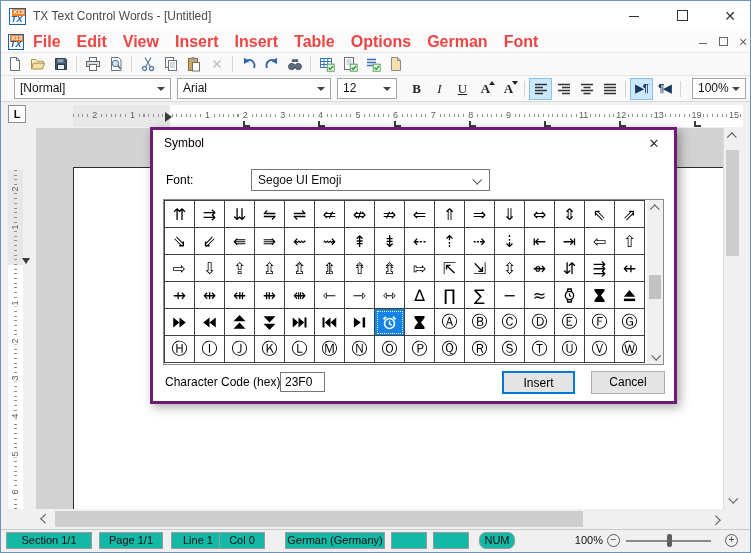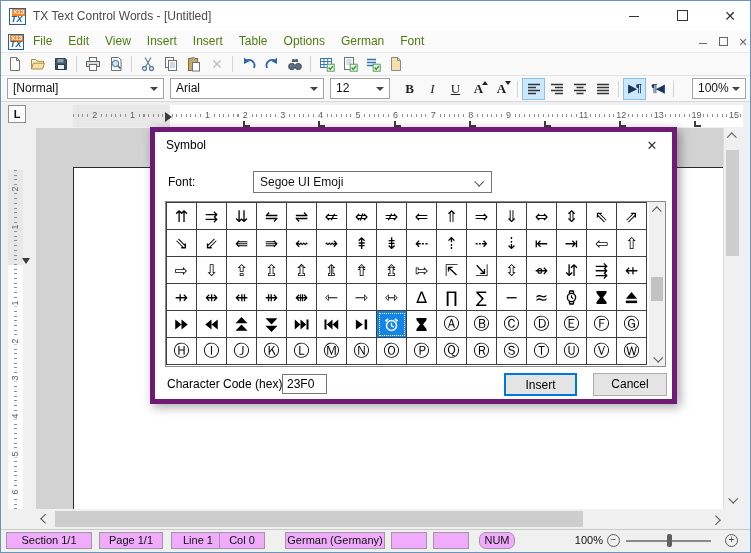--- a/index.html
+++ b/index.html
@@ -16,32 +16,32 @@
   .wtitle{position:absolute;left:32px;top:0;height:30px;line-height:30px;font-size:12px;color:#4a4a4a;}
   .winbtn{position:absolute;top:0;width:30px;height:30px;text-align:center;line-height:30px;color:#333;}
   .winbtn .sq{display:inline-block;width:9px;height:9px;border:1px solid #333;}
   .winbtn .mn{display:inline-block;width:10px;height:1px;background:#333;vertical-align:middle;}
   .winbtn.close{font-size:14px;}
   
   .menubar{position:absolute;left:1px;top:31px;width:749px;height:22px;background:#fbfbfb;
            border-bottom:1px solid #e7e7e7;box-sizing:border-box;}
   .appicon.small{top:3px;left:7px;width:16px;height:16px;}
   #menu-items{position:absolute;left:24px;top:0;height:21px;display:flex;}
-  .mitem{padding:0 8px;line-height:21px;font-size:12px;color:#4d7c0f;}
+  .mitem{padding:0 8px;line-height:21px;font-size:16px;color:#ef4444;font-weight:bold;}
   .mdibtn{position:absolute;top:4px;width:18px;height:14px;text-align:center;line-height:14px;color:#666;font-size:11px;}
   .mdibtn .sq{display:inline-block;width:7px;height:7px;border:1px solid #666;}
   .mdibtn .mn{display:inline-block;width:8px;height:1px;background:#666;vertical-align:middle;}
   
   .toolbar{position:absolute;left:1px;top:53px;width:749px;height:23px;background:#f9f9f9;
            border-bottom:1px solid #e3e3e3;box-sizing:border-box;display:flex;align-items:center;padding-left:2px;}
   .tbtn{width:23px;height:21px;display:flex;align-items:center;justify-content:center;flex:none;}
   .tbtn svg{width:16px;height:16px;}
   .tsep{width:1px;height:16px;background:#d4d4d4;margin:0 4px;flex:none;}
   .toolbar2{position:absolute;left:1px;top:76px;width:749px;height:26px;background:#f9f9f9;
-            border-bottom:1px solid #d8d8d8;box-sizing:border-box;display:flex;align-items:center;padding-left:6px;}
+            border-bottom:1px solid #d8d8d8;box-sizing:border-box;display:flex;align-items:center;padding-left:13px;}
   .combo{position:relative;height:21px;background:#fff;border:1px solid #a3a3a3;box-sizing:border-box;flex:none;}
   .combo .cval{position:absolute;left:5px;top:0;line-height:19px;font-size:12px;color:#111;white-space:nowrap;}
   .combo .arr{position:absolute;right:5px;top:8px;width:0;height:0;border-left:4px solid transparent;
               border-right:4px solid transparent;border-top:4px solid #444;}
   .fbtn{width:23px;height:22px;display:flex;align-items:center;justify-content:center;flex:none;
         font-size:13px;color:#222;position:relative;box-sizing:border-box;}
   .fbtn.on{background:#cce8ff;border:1px solid #86c2ec;}
   .fbtn svg{width:16px;height:16px;}
   .bold{font-weight:bold;font-family:"Liberation Serif",serif;}
   .ital{font-style:italic;font-family:"Liberation Serif",serif;}
@@ -87,29 +87,29 @@
   .chev.left{transform:rotate(-45deg) translateX(1px);}
   .chev.right{transform:rotate(135deg) translateX(1px);}
   .vthumb{position:absolute;left:2px;top:22px;width:13px;height:106px;background:#cdcdcd;}
   .hscroll{position:absolute;left:1px;top:509px;width:749px;height:20px;background:#f0f0f0;}
   .hscroll .lbtn{left:35px;top:0;height:20px;}
   .hscroll .rbtn{left:707px;top:0;height:20px;}
   .hthumb{position:absolute;left:54px;top:2px;width:528px;height:16px;background:#cdcdcd;}
   
   .statusbar{position:absolute;left:1px;top:529px;width:749px;height:23px;background:#f0f0f0;border-top:1px solid #c9c9c9;box-sizing:border-box;}
   .spanel{position:absolute;top:2px;height:17px;border:1px solid #9a9a9a;box-sizing:border-box;
-          text-align:center;line-height:15px;font-size:11px;color:#111;background:#f0abfc;white-space:nowrap;overflow:hidden;}
+          text-align:center;line-height:15px;font-size:11px;color:#111;background:#14b8a6;white-space:nowrap;overflow:hidden;}
   .zlabel{position:absolute;left:560px;top:4px;width:42px;text-align:right;font-size:11px;color:#111;}
   .zcirc{position:absolute;top:4px;width:13px;height:13px;border:1px solid #5a5a5a;border-radius:50%;box-sizing:border-box;
          text-align:center;line-height:10px;font-size:10px;color:#444;}
   .ztrack{position:absolute;left:625px;top:10px;width:85px;height:2px;background:#8a8a8a;}
   .zthumb{position:absolute;left:666px;top:4px;width:5px;height:13px;background:#5f5f5f;border-radius:2px;}
   
   .dialog{position:absolute;left:150px;top:127px;width:527px;height:277px;background:#fff;
-          border:5px solid #701a75;box-sizing:border-box;box-shadow:3px 3px 10px rgba(0,0,0,.35);z-index:10;}
+          border:3px solid #701a75;box-sizing:border-box;box-shadow:3px 3px 10px rgba(0,0,0,.35);z-index:10;}
   .dtitle{position:absolute;left:0;top:0;width:100%;height:27px;}
   .dtitle .txt{position:absolute;left:11px;top:6px;font-size:12px;color:#000;}
   .dclose{position:absolute;right:8px;top:4px;width:24px;height:20px;text-align:center;line-height:20px;font-size:13px;color:#333;}
   .dlabel{position:absolute;font-size:12px;color:#000;}
   .fontcombo{position:absolute;left:98px;top:39px;width:239px;height:22px;border:1px solid #767676;box-sizing:border-box;background:#fff;}
   .fontcombo .cval{position:absolute;left:6px;top:3px;font-size:12px;color:#111;}
   .fontcombo .chev{position:absolute;right:9px;top:7px;}
   .gframe{position:absolute;left:10px;top:69px;width:501px;height:166px;border:1px solid #8a8a8a;box-sizing:border-box;display:flex;}
   #symbol-grid{width:481px;height:163px;display:grid;grid-template-columns:repeat(16,30px);grid-auto-rows:27px;
                border-top:1px solid #3f3f3f;border-left:1px solid #3f3f3f;box-sizing:border-box;margin:0;}

